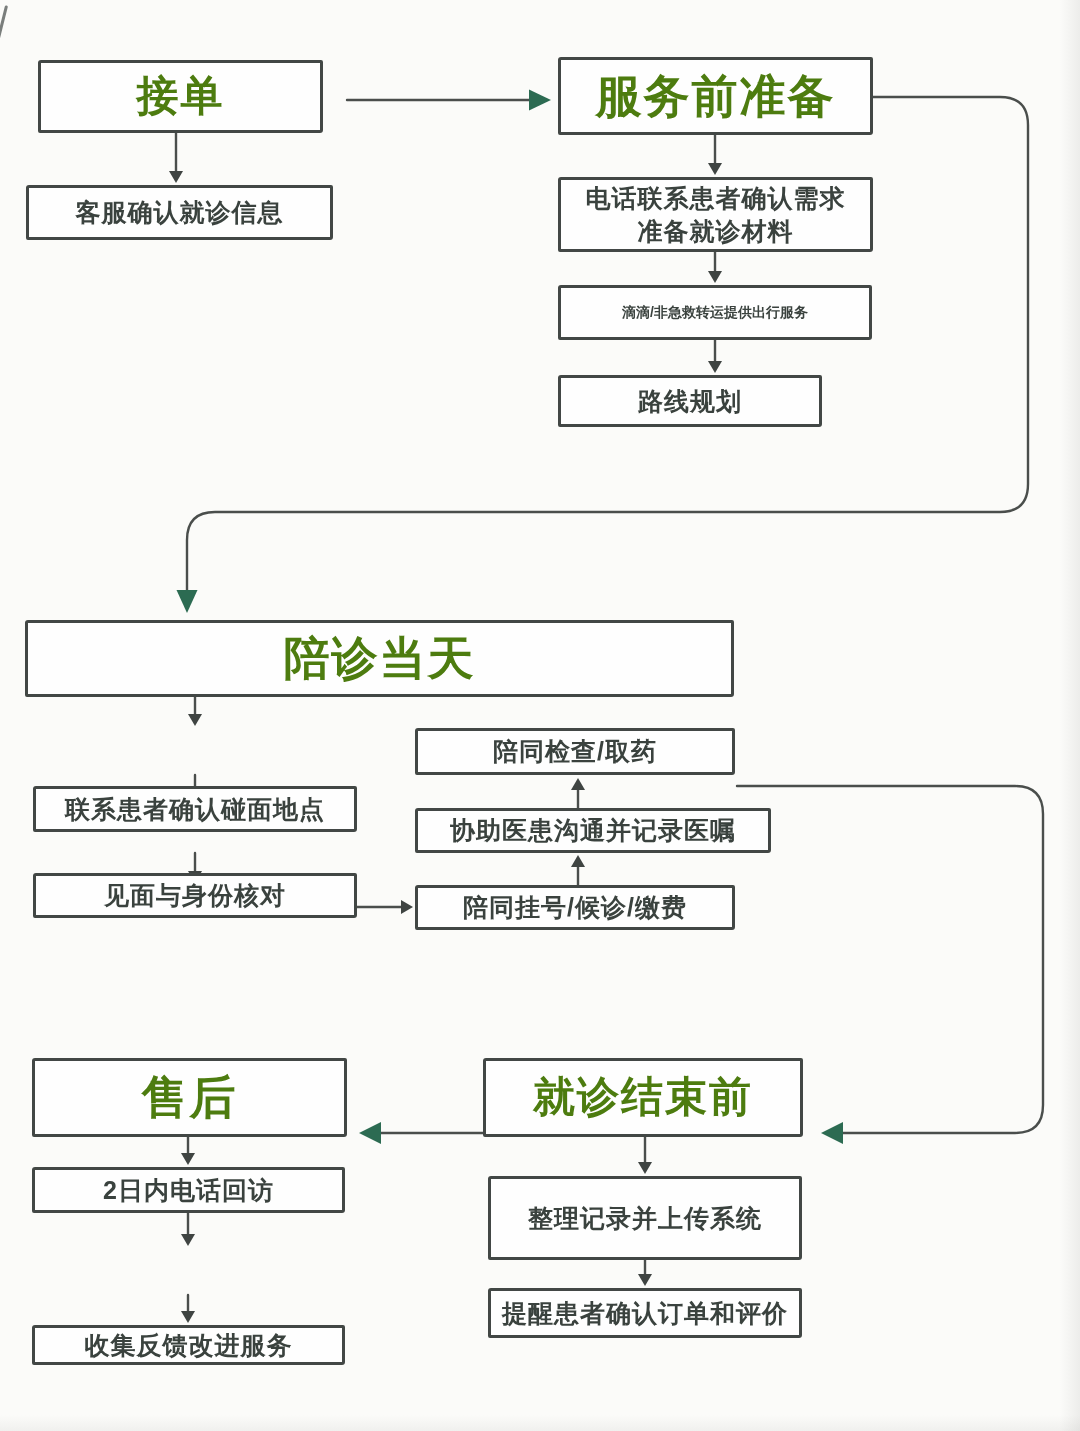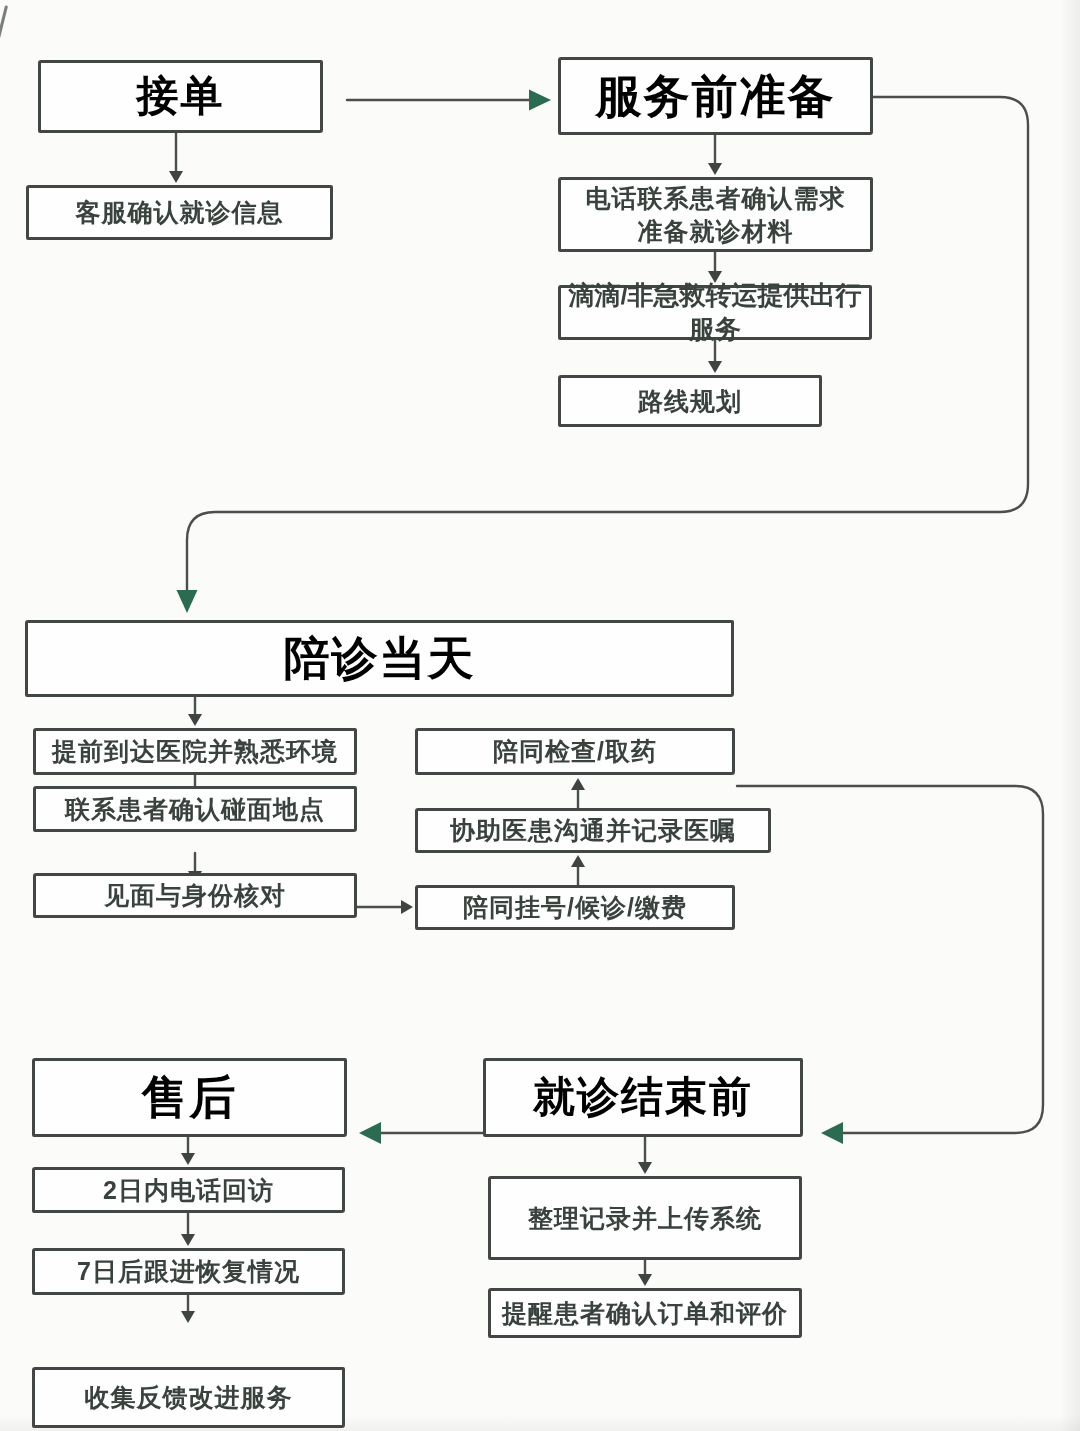--- a/index.html
+++ b/index.html
@@ -20,34 +20,34 @@
     border:3px solid #424745;
     border-radius:3px 2px 3px 2px;
     display:flex;
     flex-direction:column;
     align-items:center;
     justify-content:center;
     text-align:center;
   }
   .title-node span{
     font-weight:bold;
-    color:#000000;
+    color:#4d7c0f;
     font-size:46px;
     letter-spacing:2px;
     line-height:1.05;
   }
   .title-node.small-title span{font-size:42px;}
   .step-node span{
     font-weight:bold;
     color:#3a423e;
     font-size:25px;
     letter-spacing:1px;
     line-height:1.3;
   }
-  .step-node.tight span{font-size:26px;letter-spacing:0;}
+  .step-node.tight span{font-size:14px;letter-spacing:0;}
   .artifact{
     position:absolute;left:1px;top:5px;width:3px;height:34px;
     background:#5a5f5c;transform:rotate(14deg);opacity:.8;border-radius:2px;
   }
   .shade-right{
     position:absolute;right:0;top:0;width:20px;height:100%;
     background:linear-gradient(to left, rgba(110,110,108,.10), rgba(110,110,108,0));
   }
   .shade-bottom{
     position:absolute;left:0;bottom:0;width:100%;height:16px;
@@ -124,23 +124,20 @@
   <div class="node step-node tight" style="left:558px;top:285px;width:314px;height:55px">
     <span>滴滴/非急救转运提供出行服务</span>
   </div>
   <div class="node step-node" style="left:558px;top:375px;width:264px;height:52px">
     <span>路线规划</span>
   </div>
 
   <div class="node title-node" style="left:25px;top:620px;width:709px;height:77px">
     <span>陪诊当天</span>
   </div>
-  <div class="node step-node" style="left:33px;top:728px;width:324px;height:47px">
-    <span>提前到达医院并熟悉环境</span>
-  </div>
   <div class="node step-node" style="left:33px;top:786px;width:324px;height:46px">
     <span>联系患者确认碰面地点</span>
   </div>
   <div class="node step-node" style="left:33px;top:873px;width:324px;height:45px">
     <span>见面与身份核对</span>
   </div>
   <div class="node step-node" style="left:415px;top:728px;width:320px;height:47px">
     <span>陪同检查/取药</span>
   </div>
   <div class="node step-node" style="left:415px;top:808px;width:356px;height:45px">
@@ -149,24 +146,21 @@
   <div class="node step-node" style="left:415px;top:885px;width:320px;height:45px">
     <span>陪同挂号/候诊/缴费</span>
   </div>
 
   <div class="node title-node" style="left:32px;top:1058px;width:315px;height:79px">
     <span>售后</span>
   </div>
   <div class="node step-node" style="left:32px;top:1167px;width:313px;height:46px">
     <span>2日内电话回访</span>
   </div>
-  <div class="node step-node" style="left:32px;top:1248px;width:313px;height:47px">
-    <span>7日后跟进恢复情况</span>
-  </div>
-  <div class="node step-node" style="left:32px;top:1367px;width:313px;height:61px">
+  <div class="node step-node" style="left:32px;top:1325px;width:313px;height:40px">
     <span>收集反馈改进服务</span>
   </div>
 
   <div class="node title-node small-title" style="left:483px;top:1058px;width:320px;height:79px">
     <span>就诊结束前</span>
   </div>
   <div class="node step-node" style="left:488px;top:1176px;width:314px;height:84px">
     <span>整理记录并上传系统</span>
   </div>
   <div class="node step-node" style="left:488px;top:1288px;width:314px;height:50px">

